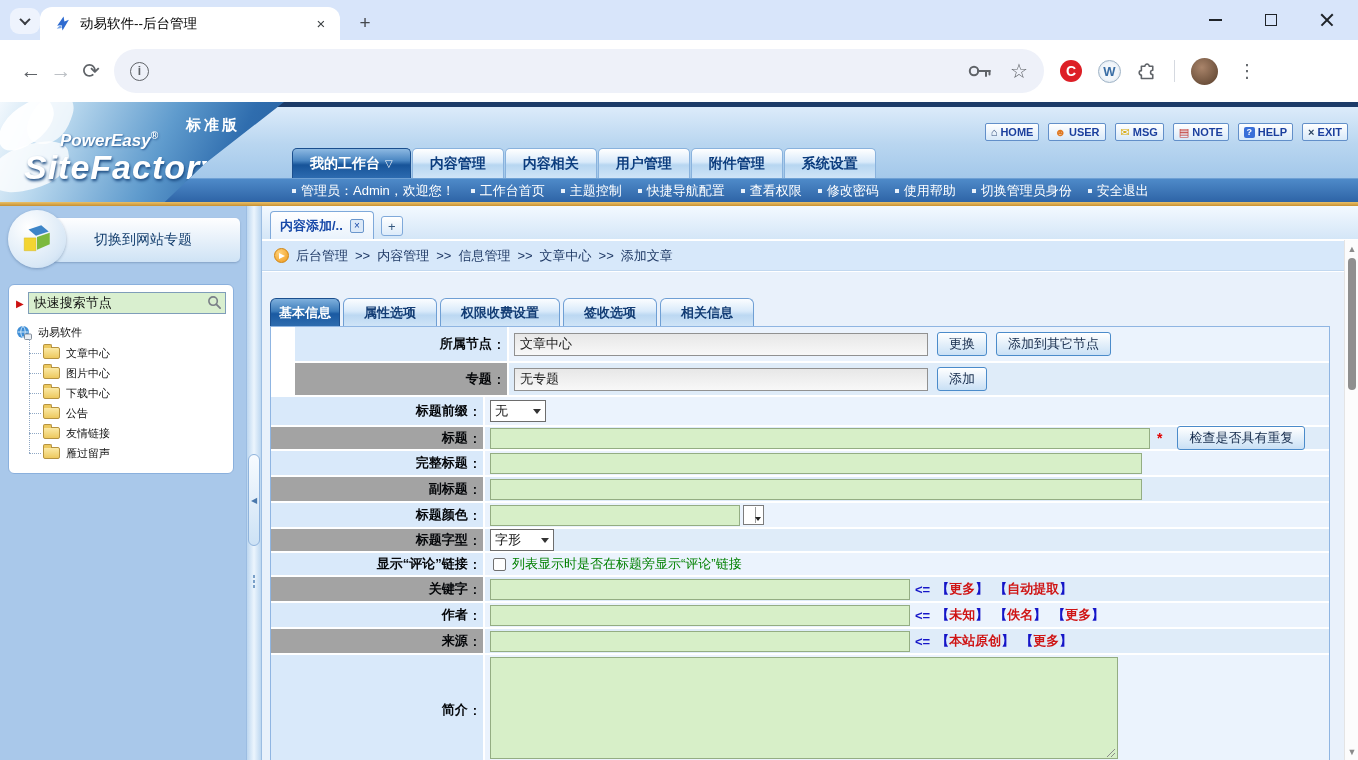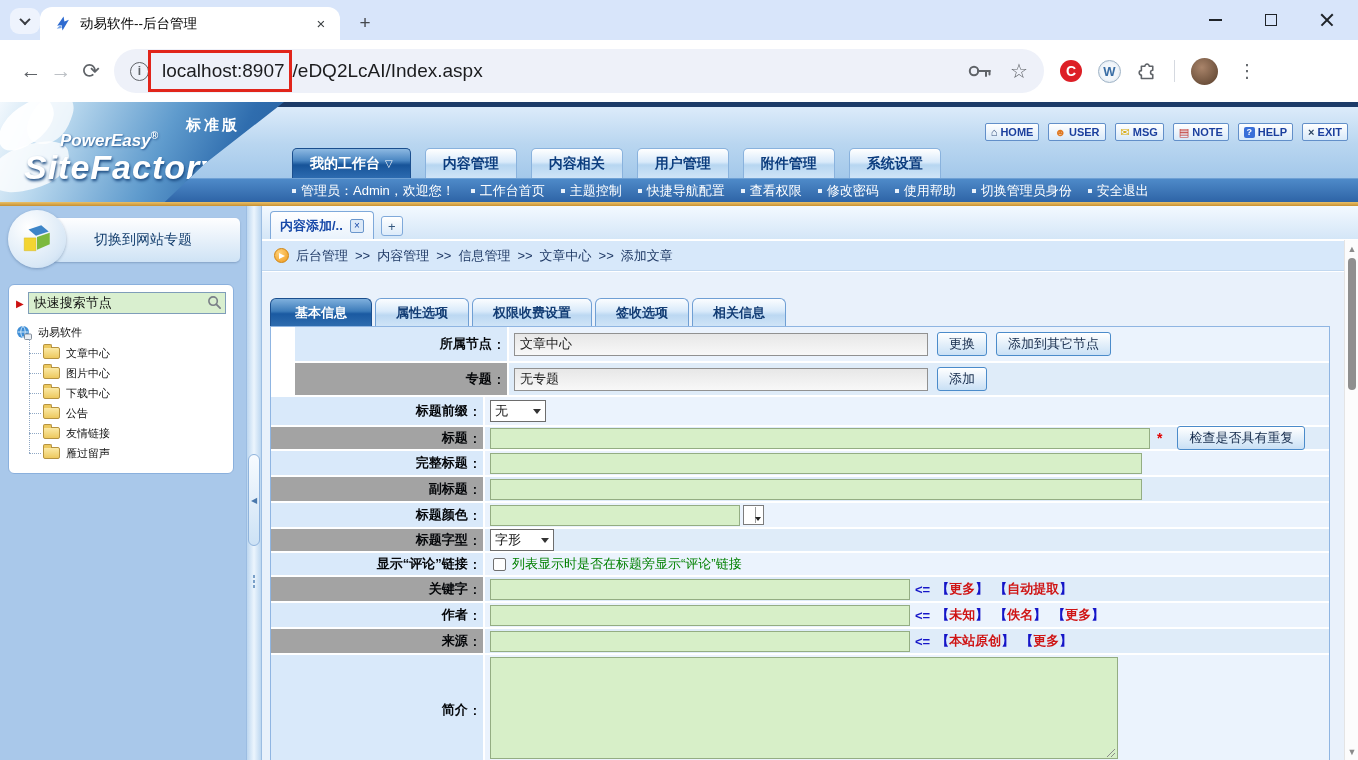--- a/index.html
+++ b/index.html
@@ -43,21 +43,21 @@
 
   
   .appheader { position:absolute; left:0; top:102px; width:100%; height:104px; }
   .hdr-line { position:absolute; top:0; left:0; width:100%; height:5px; background:#1c3b68; }
   .hdr-top { position:absolute; top:5px; left:0; width:100%; height:37px; background:linear-gradient(#dcebfa,#b9d6f0); display:flex; justify-content:flex-end; align-items:flex-end; gap:9px; padding:0 10px 3px 0; }
   .qb { display:inline-flex; align-items:center; gap:3px; height:18px; padding:0 5px; background:linear-gradient(#ffffff,#d8e9f9); border:1px solid #628fc9; border-radius:2px; font-size:11px; font-weight:bold; color:#1b3f9e; cursor:pointer; }
   .qi { font-size:11px; line-height:1; }
   .qi-home{color:#35507c;} .qi-user{color:#e07820;} .qi-msg{color:#d8a90c;} .qi-note{color:#c03028;}
   .qi-help{background:#3a6fd8;color:#fff;border-radius:2px;width:11px;height:11px;display:inline-flex;align-items:center;justify-content:center;font-size:9px;}
   .qi-exit{color:#28415f;font-weight:bold;}
-  .hdr-tabs { position:absolute; top:42px; left:0; width:100%; height:34px; background:linear-gradient(#b9d6f0,#a3c8ea); display:flex; align-items:flex-end; gap:14px; padding-left:292px; }
+  .hdr-tabs { position:absolute; top:42px; left:0; width:100%; height:34px; background:linear-gradient(#b9d6f0,#a3c8ea); display:flex; align-items:flex-end; gap:1px; padding-left:292px; }
   .ntab { height:30px; padding:0 17px; display:flex; align-items:center; gap:5px; font-size:14px; font-weight:bold; color:#0c3d7e; background:linear-gradient(#ffffff 0%,#d9eafa 45%,#b7d6f1 55%,#cfe4f7 100%); border:1px solid #89b2dd; border-bottom:none; border-radius:5px 5px 0 0; cursor:pointer; }
   .ntab.act { color:#fff; background:linear-gradient(#8db9e2 0%,#4a86c2 40%,#175499 55%,#2d6bb0 100%); border-color:#1b4f8e; }
   .ntab .arr { font-size:10px; }
   .hdr-welcome { position:absolute; top:76px; left:0; width:100%; height:24px; background:linear-gradient(#4e8ac9,#2e64a6); border-top:1px solid #6ea0d4; display:flex; align-items:center; gap:16px; padding-left:292px; color:#fff; font-size:13px; white-space:nowrap; }
   .witem { display:inline-flex; align-items:center; gap:5px; cursor:pointer; }
   .sq { width:4px; height:4px; background:#e8f1fb; display:inline-block; }
   .hdr-gold { position:absolute; top:100px; left:0; width:100%; height:4px; background:linear-gradient(#e8c06a,#c89030); }
   .logo { position:absolute; left:0; top:0; width:284px; height:100px; z-index:3; background:linear-gradient(115deg,#f2f8fd 0%,#b9d8ee 22%,#5f9bcd 55%,#2f6dae 78%,#275f9e 100%); clip-path:polygon(0 0,100% 0,72% 62%,58% 100%,0 100%); overflow:hidden; }
   .lf { position:absolute; background:rgba(255,255,255,.92); border-radius:70% 30% 65% 35%; }
   .lf1 { left:-6px; top:4px; width:64px; height:38px; transform:rotate(-28deg); }
@@ -97,21 +97,21 @@
   .ct-tabbar { position:absolute; left:0; top:0; width:100%; height:34px; background:linear-gradient(#f3f9ff,#d4e6f7); border-bottom:1px solid #fff; display:flex; align-items:flex-end; gap:7px; padding:0 12px 0 8px; }
   .ctab { height:28px; display:flex; align-items:center; gap:7px; padding:0 9px; background:linear-gradient(#ffffff,#e9f2fc); border:1px solid #7fa9da; border-bottom:none; border-radius:4px 4px 0 0; font-size:13px; font-weight:bold; color:#1849a8; cursor:pointer; }
   .ctab-close { width:14px; height:14px; background:#dce9f8; border:1px solid #6a96cc; border-radius:2px; font-size:10px; font-weight:normal; color:#1849a8; display:flex; align-items:center; justify-content:center; cursor:pointer; }
   .ctab-plus { height:20px; width:22px; margin-bottom:3px; background:linear-gradient(#ffffff,#dcebfa); border:1px solid #7fa9da; border-radius:3px; font-size:13px; color:#33567e; display:flex; align-items:center; justify-content:center; cursor:pointer; }
   .ct-crumb { position:absolute; left:0; top:35px; width:100%; height:30px; background:#d7e8fa; border-bottom:1px solid #c2d8ef; display:flex; align-items:center; gap:7px; padding-left:12px; font-size:13px; color:#203a66; }
   .crumbic { width:15px; height:15px; border-radius:50%; background:radial-gradient(circle at 35% 30%,#ffd27a,#ef9a1d); border:1px solid #d08410; position:relative; flex:none; }
   .crumbic::after { content:""; position:absolute; left:4px; top:4px; border-left:6px solid #fff; border-top:3.5px solid transparent; border-bottom:3.5px solid transparent; }
   .ct-form { position:absolute; left:0; top:66px; right:0; bottom:0; background:#e9f1fb; padding:26px 0 0 8px; }
   .ftabs { display:flex; align-items:flex-end; gap:3px; height:28px; }
   .ftab { height:28px; padding:8px 20px; display:flex; align-items:center; font-size:13px; font-weight:bold; color:#123c74; background:linear-gradient(#fbfdff,#d9eafa 45%,#bcd8f2 60%,#cfe4f7); border:1px solid #6f9fd4; border-bottom:none; border-radius:6px 6px 0 0; cursor:pointer; }
-  .ftab.act { color:#fff; background:linear-gradient(#7fb0dd,#3d7cba 45%,#1a5aa2 55%,#2e6cae); border-color:#1b4f8e; padding:0 24px; }
+  .ftab.act { color:#fff; background:linear-gradient(#7fb0dd,#3d7cba 45%,#1a5aa2 55%,#2e6cae); border-color:#1b4f8e; padding:0 8px; }
   .ftable { width:1060px; border:1px solid #8fb5e2; background:#fff; }
   .frow { display:flex; border-top:2px solid #fff; }
   .frow:first-child { border-top:none; }
   .flab { width:214px; border-right:2px solid #fff; display:flex; align-items:center; justify-content:flex-end; padding-right:6px; font-size:13px; font-weight:bold; color:#05070a; flex:none; }
   .fcolon { margin-left:5px; font-weight:bold; }
   .fval { flex:1; display:flex; align-items:center; padding-left:5px; }
   .alt1 .flab{background:#d9e9fa;} .alt1 .fval{background:#ebf3fd;}
   .alt2 .flab{background:#a3a3a3;} .alt2 .fval{background:#dfecf9;}
   .h34{height:34px;padding-left:24px;} .h30{height:30px;} .h28{height:24px;} .h26{height:26px;} .h24{height:24px;} .h112{height:112px;}
   .in-grey { height:23px; background:linear-gradient(#e7e7e7,#f8f8f8); border:1px solid #919191; font-size:13px; color:#222; padding:0 5px; }
@@ -171,24 +171,20 @@
         </div>
     </div>
   </div>
 
   <div class="toolbar">
     <span class="navic">←</span>
     <span class="navic dis">→</span>
     <span class="navic">⟳</span>
     <div class="pill">
       <span class="infoic">i</span>
-      <span class="url">
-          <span class="urlhost">localhost:8907</span>
-          <span class="urlpath">/eDQ2LcAI/Index.aspx</span>
-        </span>
       <span class="pillright">
         <svg class="keyic" viewBox="0 0 24 16">
             <circle cx="6" cy="8" r="4.2" fill="none" stroke="#5f6368" stroke-width="2"></circle>
             <path d="M10 8 H22 M18 8 V13 M21.5 8 V11.5" stroke="#5f6368" stroke-width="2" fill="none" stroke-linecap="round"></path>
           </svg>
         <span class="star">☆</span>
       </span>
     </div>
     <div class="extzone">
       <span class="czilla">C</span>

